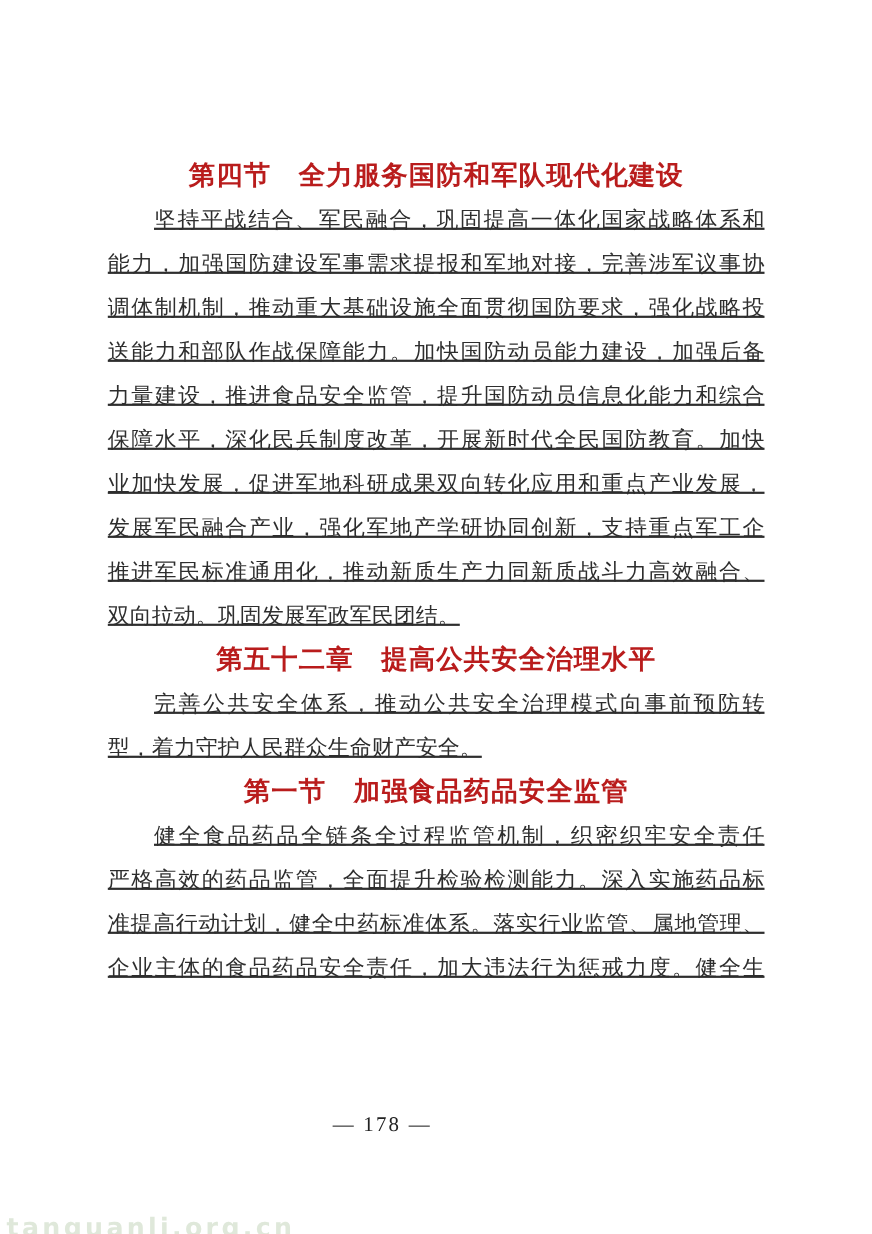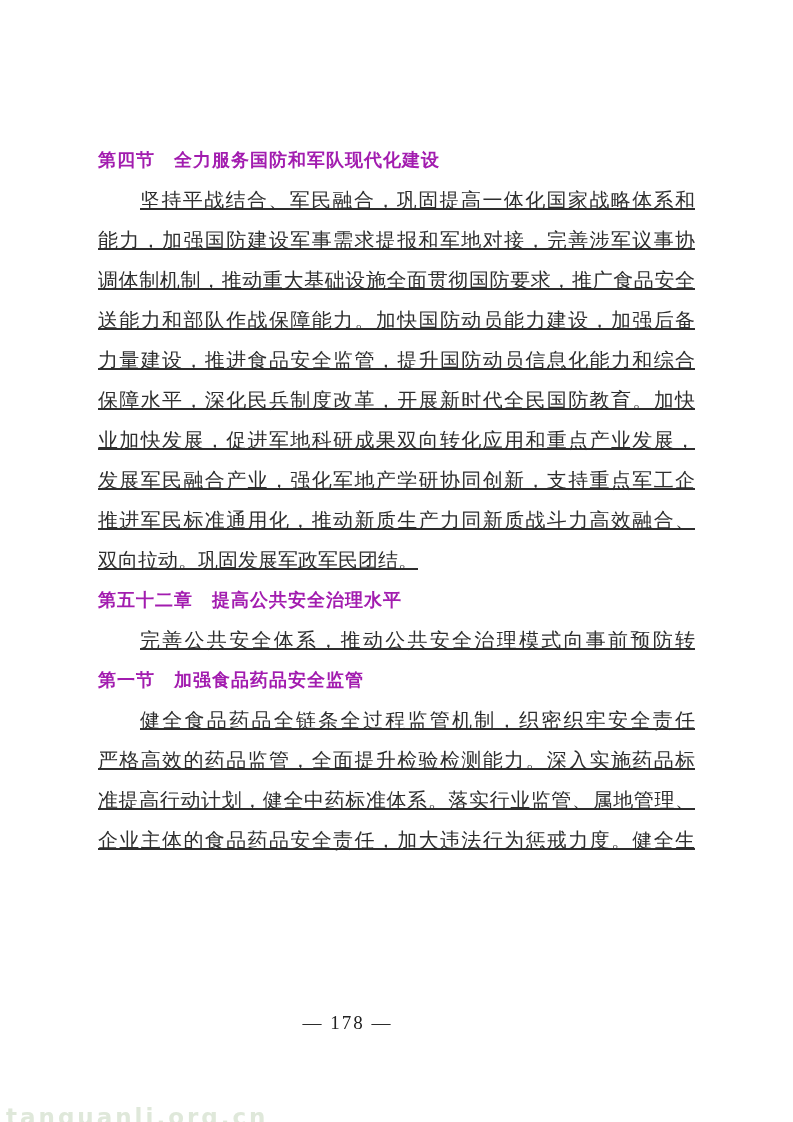--- a/index.html
+++ b/index.html
@@ -12,24 +12,24 @@
     font-family: "Liberation Serif", "DejaVu Serif", serif;
     color: #2e2e2e;
   }
   .content {
     position: absolute;
     top: 140px;
     left: 98px;
     width: 597px;
   }
   .heading {
-    font-size: 18px;
+    font-size: 24px;
     font-weight: bold;
-    color: #a21caf;
-    text-align: left;
+    color: #b91c1c;
+    text-align: center;
     line-height: 40px;
     height: 40px;
     letter-spacing: 1px;
   }
   .para { margin: 0; text-decoration: underline; }
   .line {
     font-size: 20px;
     line-height: 40px;
     height: 40px;
     text-align: justify;
@@ -64,34 +64,35 @@
 <body>
 
 <div class="page">
   <div class="content">
 
     <div class="heading">第四节　全力服务国防和军队现代化建设</div>
 
     <div class="para">
       <div class="line indent">坚持平战结合、军民融合，巩固提高一体化国家战略体系和</div>
       <div class="line">能力，加强国防建设军事需求提报和军地对接，完善涉军议事协</div>
-      <div class="line">调体制机制，推动重大基础设施全面贯彻国防要求，推广食品安全</div>
+      <div class="line">调体制机制，推动重大基础设施全面贯彻国防要求，强化战略投</div>
       <div class="line">送能力和部队作战保障能力。加快国防动员能力建设，加强后备</div>
       <div class="line">力量建设，推进食品安全监管，提升国防动员信息化能力和综合</div>
       <div class="line">保障水平，深化民兵制度改革，开展新时代全民国防教育。加快</div>
       <div class="line">业加快发展，促进军地科研成果双向转化应用和重点产业发展，</div>
       <div class="line">发展军民融合产业，强化军地产学研协同创新，支持重点军工企</div>
       <div class="line">推进军民标准通用化，推动新质生产力同新质战斗力高效融合、</div>
       <div class="line last">双向拉动。巩固发展军政军民团结。</div>
     </div>
 
     <div class="heading">第五十二章　提高公共安全治理水平</div>
 
     <div class="para">
       <div class="line indent">完善公共安全体系，推动公共安全治理模式向事前预防转</div>
+      <div class="line last">型，着力守护人民群众生命财产安全。</div>
     </div>
 
     <div class="heading">第一节　加强食品药品安全监管</div>
 
     <div class="para">
       <div class="line indent">健全食品药品全链条全过程监管机制，织密织牢安全责任</div>
       <div class="line">严格高效的药品监管，全面提升检验检测能力。深入实施药品标</div>
       <div class="line">准提高行动计划，健全中药标准体系。落实行业监管、属地管理、</div>
       <div class="line">企业主体的食品药品安全责任，加大违法行为惩戒力度。健全生</div>
     </div>

